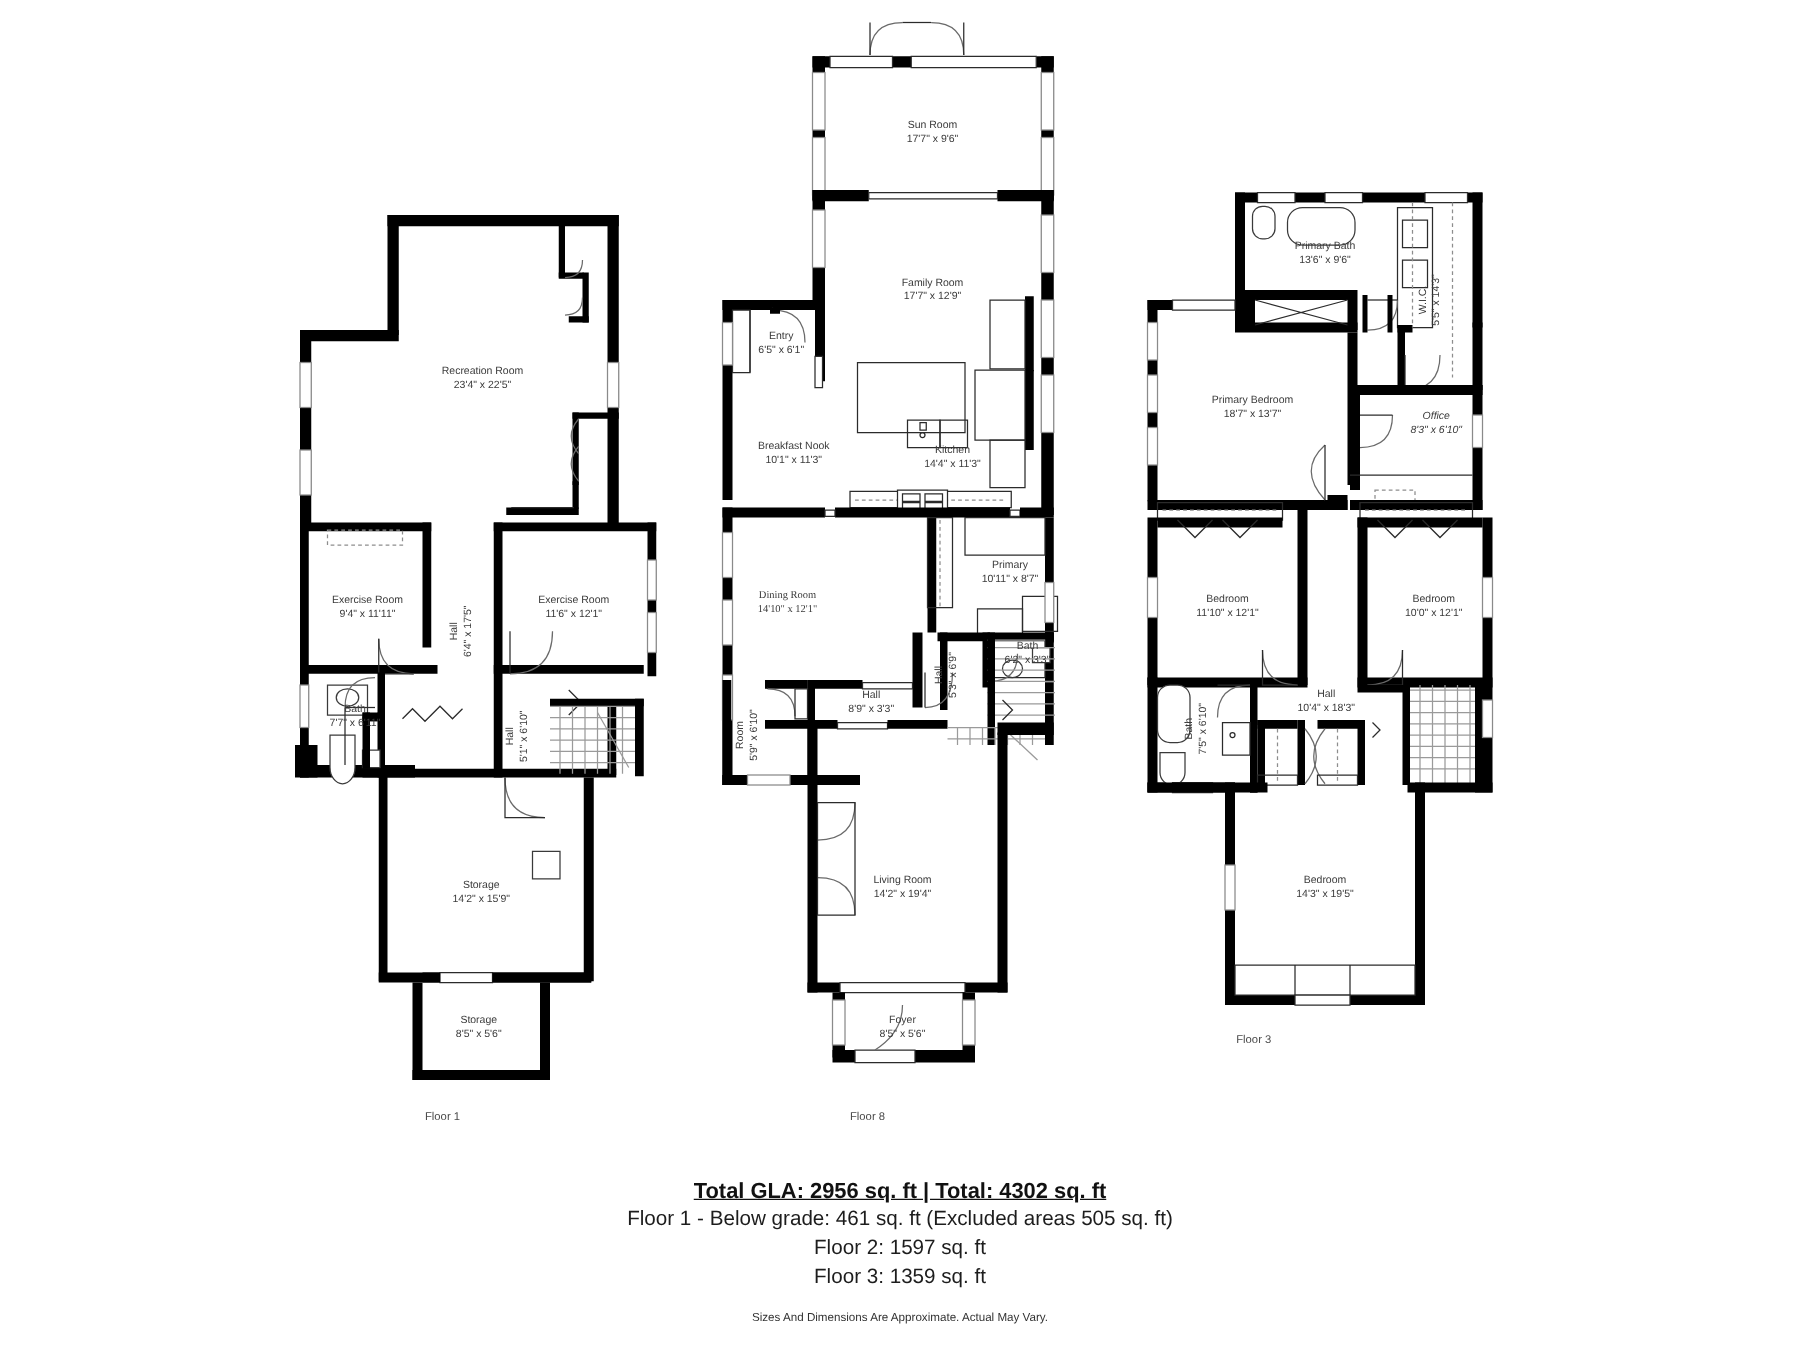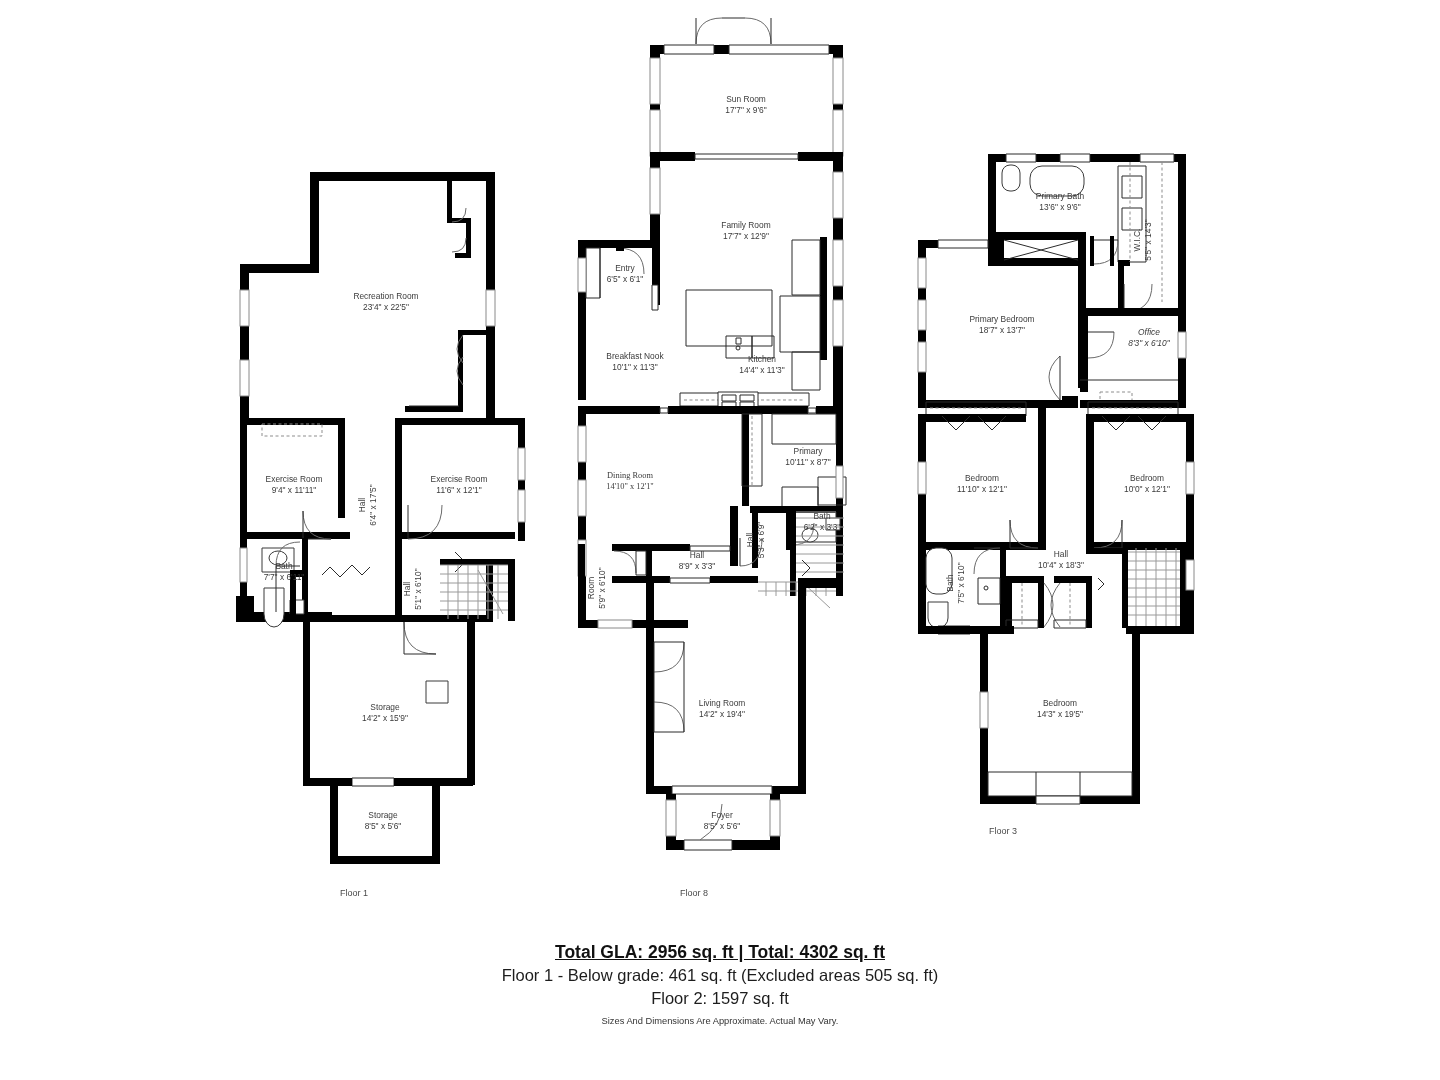--- a/index.html
+++ b/index.html
@@ -57,21 +57,21 @@
     line-height: 24px;
     color: #111;
     text-decoration: underline;
   }
   #footer .ft-line {
     font-size: 16.5px;
     line-height: 23px;
     color: #1d1d1d;
   }
   #footer .ft-note {
-    margin-top: 6px;
+    margin-top: 16px;
     font-size: 9.3px;
     color: #333;
   }
 </style>
 </head>
 <body>
 
 <div id="page">
 
   <svg class="plan" width="1440" height="1080">
@@ -602,16 +602,17 @@
     </div>
 
   <div class="floorlabel" style="left:354px; top:893px;">Floor 1</div>
   <div class="floorlabel" style="left:694px; top:893px;">Floor 8</div>
   <div class="floorlabel" style="left:1003px; top:831px;">Floor 3</div>
 
   <div id="footer">
     <div class="ft-total">Total GLA: 2956 sq. ft | Total: 4302 sq. ft</div>
     <div class="ft-line">Floor 1 - Below grade: 461 sq. ft (Excluded areas 505 sq. ft)</div>
     <div class="ft-line">Floor 2: 1597 sq. ft</div>
+    <div class="ft-line">Floor 3: 1359 sq. ft</div>
     <div class="ft-note">Sizes And Dimensions Are Approximate. Actual May Vary.</div>
   </div>
 
 </div>
 
 </body></html>

